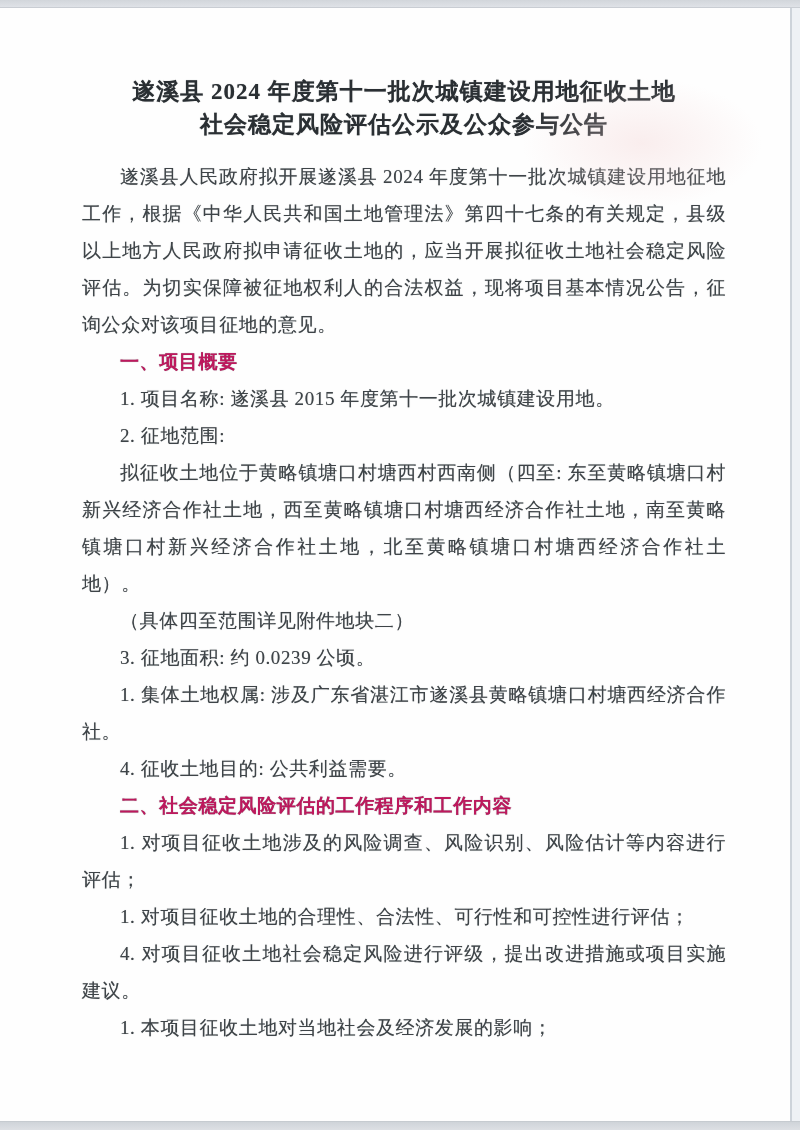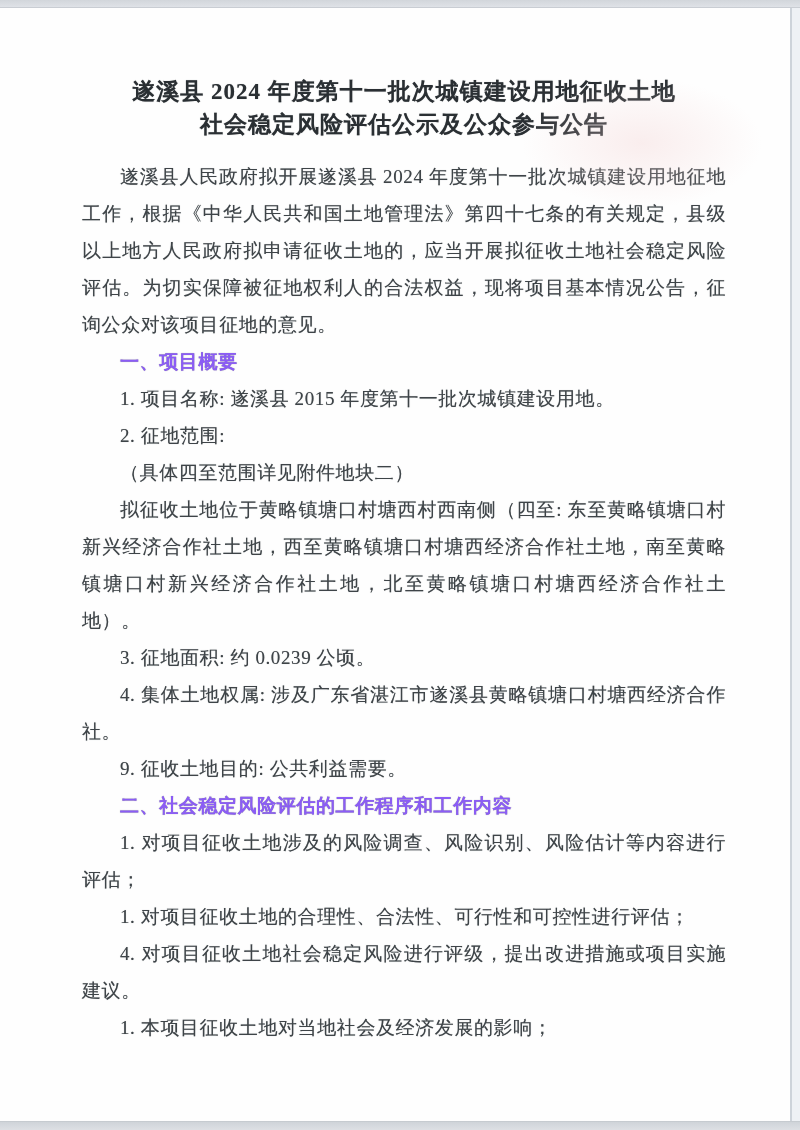--- a/index.html
+++ b/index.html
@@ -64,21 +64,21 @@
     text-align: justify;
     letter-spacing: 0.6px;
     text-shadow: 0 0 0.7px rgba(62,68,72,0.5);
   }
   .para {
     margin: 0;
     text-indent: 2em;
   }
   .para.h {
     font-weight: bold;
-    color: #8b5cf6;
+    color: #be185d;
     text-shadow: 0 0 0.8px rgba(45,50,54,0.6);
   }
 </style>
 </head>
 <body>
 
 <div class="screen">
   <div class="strip-top"></div>
 
   <div class="page">
@@ -87,25 +87,25 @@
     <h1 class="title">
       <span>遂溪县 2024 年度第十一批次城镇建设用地征收土地</span>
       <span>社会稳定风险评估公示及公众参与公告</span>
     </h1>
 
     <div class="doc-body">
       <p class="para">遂溪县人民政府拟开展遂溪县 2024 年度第十一批次城镇建设用地征地工作，根据《中华人民共和国土地管理法》第四十七条的有关规定，县级以上地方人民政府拟申请征收土地的，应当开展拟征收土地社会稳定风险评估。为切实保障被征地权利人的合法权益，现将项目基本情况公告，征询公众对该项目征地的意见。</p>
       <p class="para h">一、项目概要</p>
       <p class="para">1. 项目名称: 遂溪县 2015 年度第十一批次城镇建设用地。</p>
       <p class="para">2. 征地范围:</p>
+      <p class="para">拟征收土地位于黄略镇塘口村塘西村西南侧（四至: 东至黄略镇塘口村新兴经济合作社土地，西至黄略镇塘口村塘西经济合作社土地，南至黄略镇塘口村新兴经济合作社土地，北至黄略镇塘口村塘西经济合作社土地）。</p>
       <p class="para">（具体四至范围详见附件地块二）</p>
-      <p class="para">拟征收土地位于黄略镇塘口村塘西村西南侧（四至: 东至黄略镇塘口村新兴经济合作社土地，西至黄略镇塘口村塘西经济合作社土地，南至黄略镇塘口村新兴经济合作社土地，北至黄略镇塘口村塘西经济合作社土地）。</p>
       <p class="para">3. 征地面积: 约 0.0239 公顷。</p>
-      <p class="para">4. 集体土地权属: 涉及广东省湛江市遂溪县黄略镇塘口村塘西经济合作社。</p>
-      <p class="para">9. 征收土地目的: 公共利益需要。</p>
+      <p class="para">1. 集体土地权属: 涉及广东省湛江市遂溪县黄略镇塘口村塘西经济合作社。</p>
+      <p class="para">4. 征收土地目的: 公共利益需要。</p>
       <p class="para h">二、社会稳定风险评估的工作程序和工作内容</p>
       <p class="para">1. 对项目征收土地涉及的风险调查、风险识别、风险估计等内容进行评估；</p>
       <p class="para">1. 对项目征收土地的合理性、合法性、可行性和可控性进行评估；</p>
       <p class="para">4. 对项目征收土地社会稳定风险进行评级，提出改进措施或项目实施建议。</p>
       <p class="para">1. 本项目征收土地对当地社会及经济发展的影响；</p>
 
     </div>
   </div>
 
   <div class="strip-right"></div>

